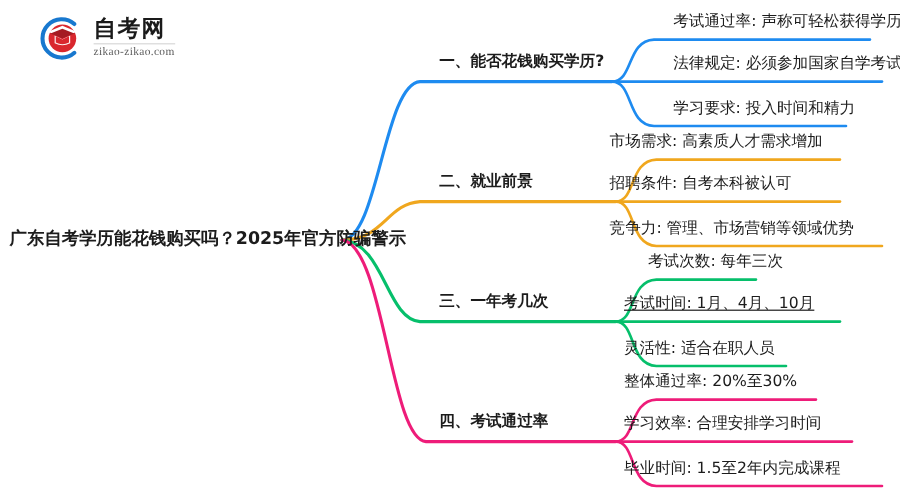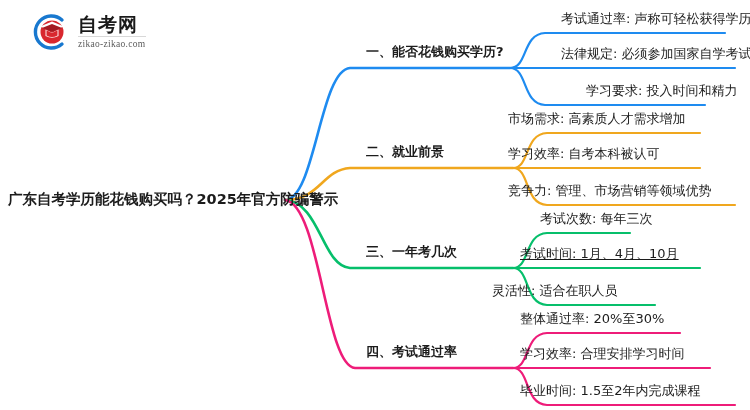--- a/index.html
+++ b/index.html
@@ -135,30 +135,30 @@
       <path d="M513,368 L710,368" stroke="#EE1C79" stroke-width="2.2"></path>
       <path d="M513,368 C530,368 524,404 547,405 L735,405" stroke="#EE1C79" stroke-width="2.2"></path>
     </g>
   </svg>
 
   <div class="node-label" id="root-label">广东自考学历能花钱购买吗？2025年官方防骗警示</div>
 
   <div class="node-label branch-label" style="left:366px; top:45px;">一、能否花钱购买学历?</div>
   <div class="node-label child-label" style="left:561px; top:12px;">考试通过率: 声称可轻松获得学历</div>
   <div class="node-label child-label" style="left:561px; top:47px;">法律规定: 必须参加国家自学考试</div>
-  <div class="node-label child-label" style="left:586px; top:84px;">学习要求: 投入时间和精力</div>
+  <div class="node-label child-label" style="left:561px; top:84px;">学习要求: 投入时间和精力</div>
 
   <div class="node-label branch-label" style="left:366px; top:145px;">二、就业前景</div>
   <div class="node-label child-label" style="left:508px; top:112px;">市场需求: 高素质人才需求增加</div>
-  <div class="node-label child-label" style="left:508px; top:147px;">学习效率: 自考本科被认可</div>
+  <div class="node-label child-label" style="left:508px; top:147px;">招聘条件: 自考本科被认可</div>
   <div class="node-label child-label" style="left:508px; top:184px;">竞争力: 管理、市场营销等领域优势</div>
 
   <div class="node-label branch-label" style="left:366px; top:245px;">三、一年考几次</div>
   <div class="node-label child-label" style="left:540px; top:212px;">考试次数: 每年三次</div>
   <div class="node-label child-label" style="left:520px; top:247px;text-decoration:underline;">考试时间: 1月、4月、10月</div>
-  <div class="node-label child-label" style="left:492px; top:284px;">灵活性: 适合在职人员</div>
+  <div class="node-label child-label" style="left:520px; top:284px;">灵活性: 适合在职人员</div>
 
   <div class="node-label branch-label" style="left:366px; top:345px;">四、考试通过率</div>
   <div class="node-label child-label" style="left:520px; top:312px;">整体通过率: 20%至30%</div>
   <div class="node-label child-label" style="left:520px; top:347px;">学习效率: 合理安排学习时间</div>
   <div class="node-label child-label" style="left:520px; top:384px;">毕业时间: 1.5至2年内完成课程</div>
 
 </div>
 
 </body></html>

